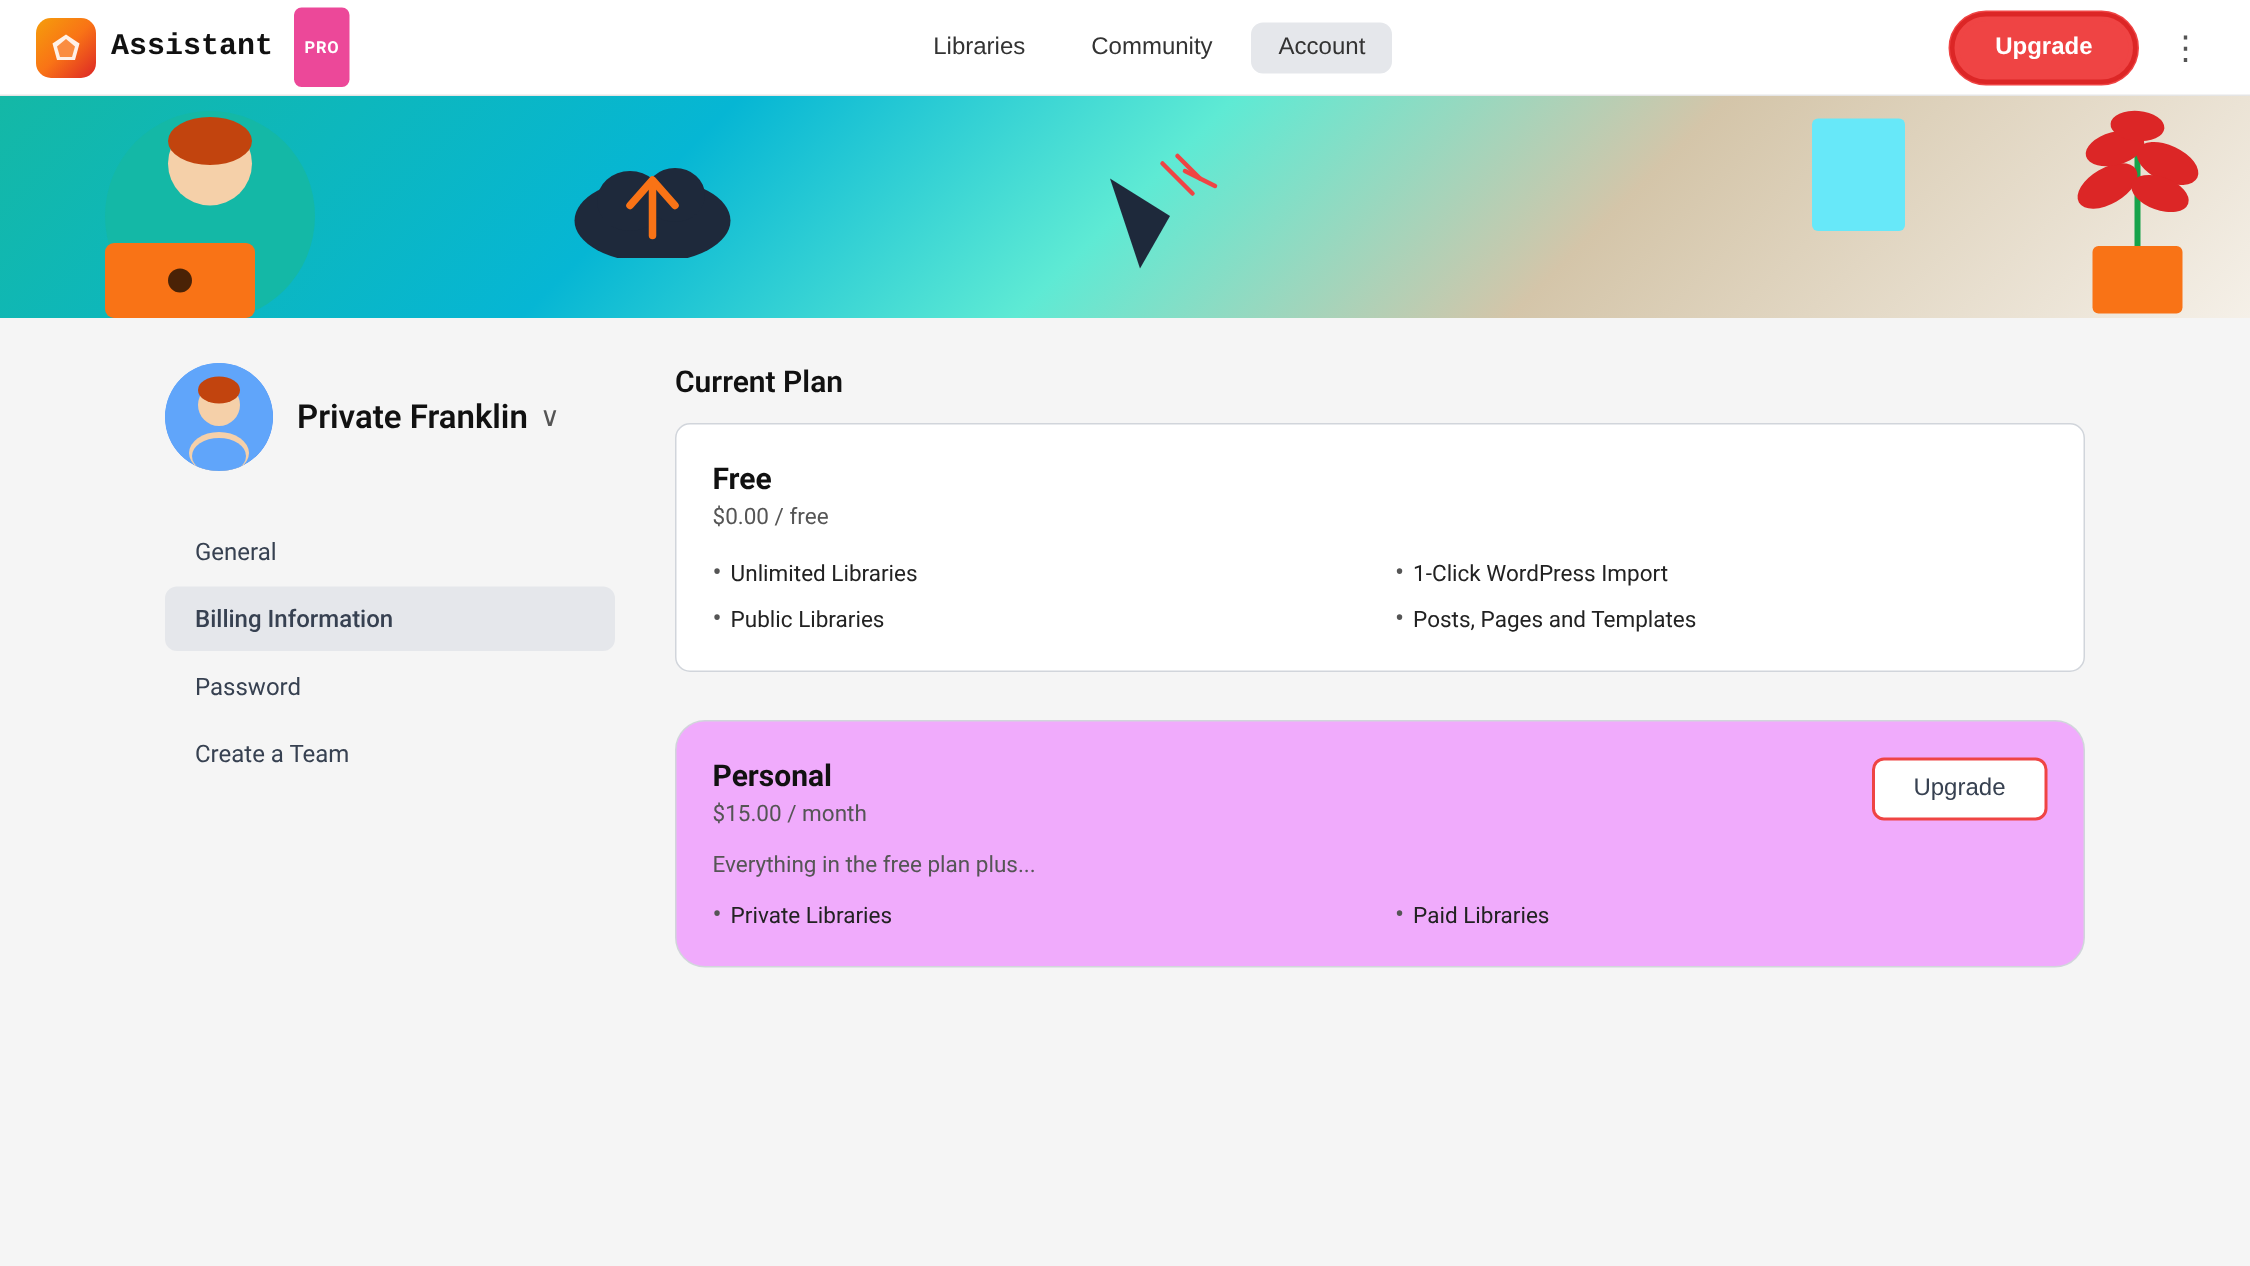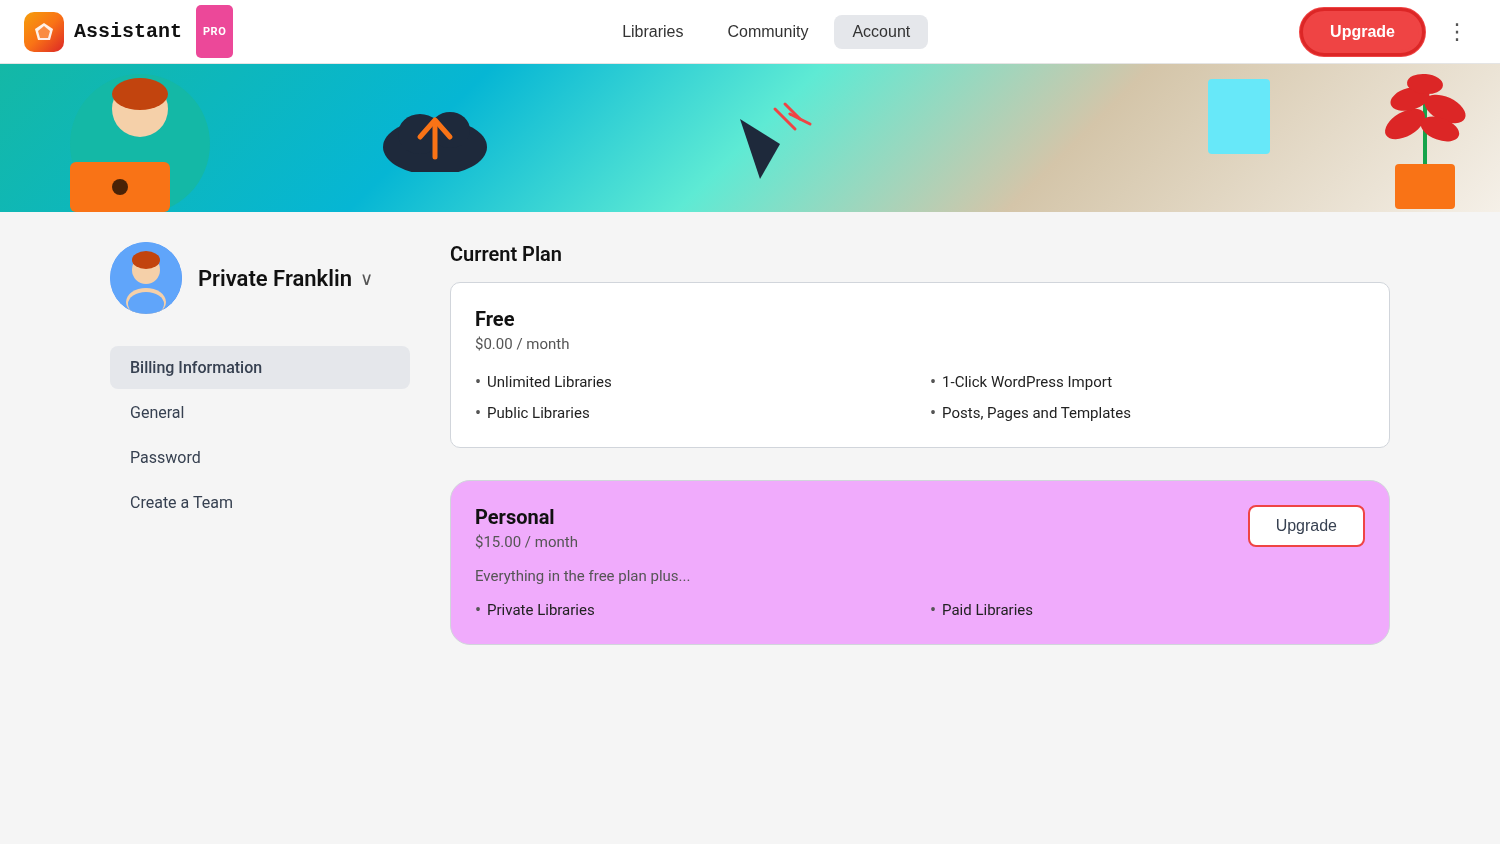--- a/index.html
+++ b/index.html
@@ -261,33 +261,33 @@
           <ellipse cx="36" cy="62" rx="18" ry="12" fill="#60a5fa"></ellipse>
         </svg>
       </div>
       <div class="user-name-row">
         <span class="user-name">Private Franklin</span>
         <span class="chevron-icon">∨</span>
       </div>
     </div>
 
     <nav class="sidebar-nav">
+      <div class="sidebar-item">General</div>
       <div class="sidebar-item active">Billing Information</div>
-      <div class="sidebar-item">General</div>
       <div class="sidebar-item">Password</div>
       <div class="sidebar-item">Create a Team</div>
     </nav>
   </div>
 
   <div class="account-content">
 
     <h2 class="section-title">Current Plan</h2>
     <div class="plan-card">
       <div class="plan-name">Free</div>
-      <div class="plan-price">$0.00 / month</div>
+      <div class="plan-price">$0.00 / free</div>
       <div class="plan-features">
         <div class="plan-feature">
           <span class="bullet">•</span>
           <span>Unlimited Libraries</span>
         </div>
         <div class="plan-feature">
           <span class="bullet">•</span>
           <span>1-Click WordPress Import</span>
         </div>
         <div class="plan-feature">

